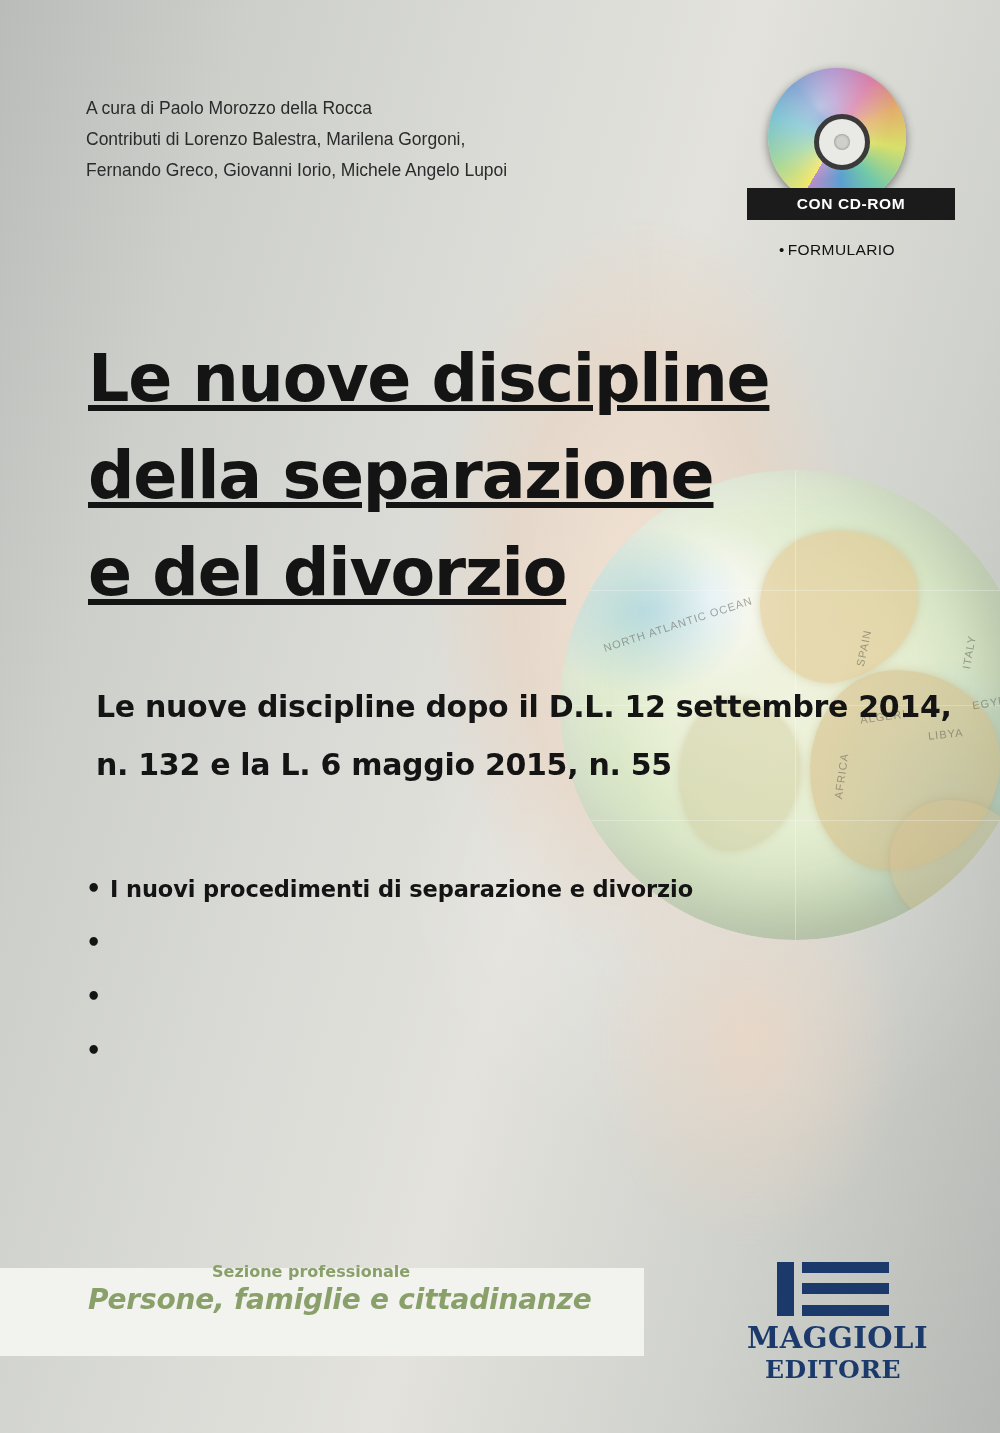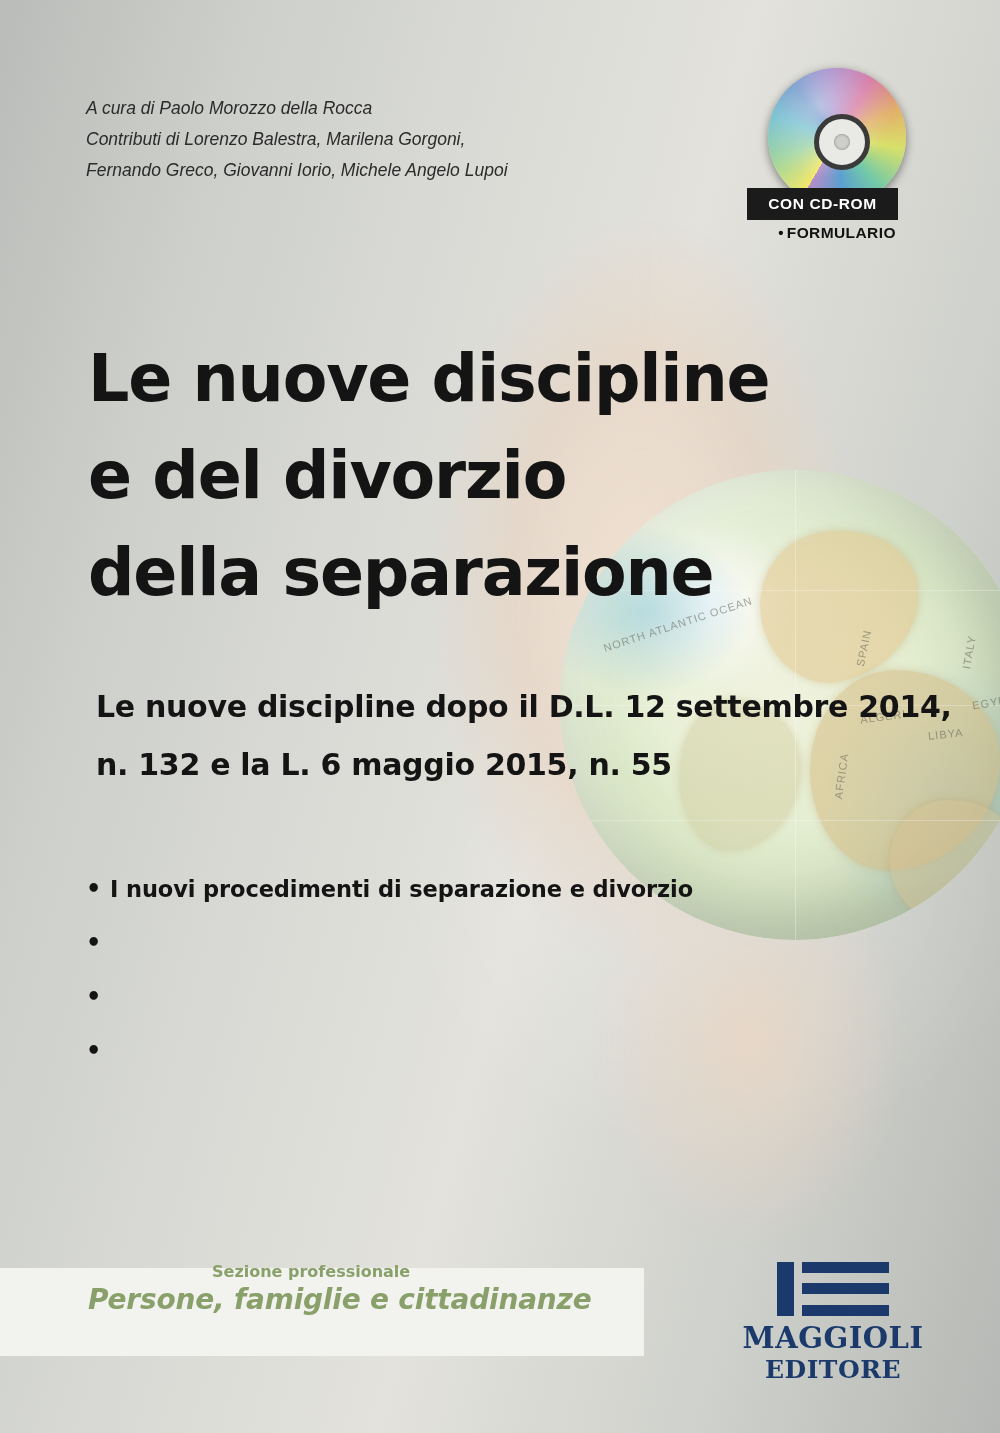--- a/index.html
+++ b/index.html
@@ -161,63 +161,63 @@
     box-shadow: inset 0 0 3px rgba(0,0,0,0.4);
   }
   .cd-bar {
     position: relative;
     background: #1b1b1b;
     color: #ffffff;
     font-size: 15.5px;
     font-weight: bold;
     letter-spacing: 0.6px;
     padding: 7px 0 7px 0;
-    width: 151px;
+    width: 208px;
     box-sizing: border-box;
     z-index: 3;
   }
   .cd-sub {
-    margin-top: 4px;
+    margin-top: 21px;
     font-size: 15.5px;
-    font-weight: bold;
+    font-weight: normal;
     color: #111;
     letter-spacing: 0.4px;
   }
   .cd-sub .dot {
     color: #111;
     font-size: 15px;
     margin-right: 3px;
   }
 
   
   .authors {
     position: absolute;
     left: 86px;
     top: 93px;
     width: 560px;
     color: #2b2b2b;
     font-size: 17.5px;
     line-height: 31px;
     z-index: 6;
-    font-style: italic;
   }
   .authors div { white-space: nowrap; }
 
   .title {
     position: absolute;
     left: 88px;
     top: 330px;
     width: 830px;
     z-index: 6;
     color: #141414;
     font-family: "DejaVu Sans", sans-serif;
     font-weight: bold;
     font-size: 65px;
     line-height: 97px;
     letter-spacing: -1.2px;
+    text-decoration: underline;
   }
 
   .subtitle {
     position: absolute;
     left: 96px;
     top: 678px;
     width: 860px;
     z-index: 6;
     color: #141414;
     font-family: "DejaVu Sans", sans-serif;
@@ -316,20 +316,21 @@
   .logo-mark .h1 { top: 0px; }
   .logo-mark .h2 { top: 21px; }
   .logo-mark .h3 { top: 43px; }
   .logo-name {
     color: #1b3a6b;
     font-family: "DejaVu Serif", serif;
     font-weight: bold;
     font-size: 29px;
     letter-spacing: 0.5px;
     line-height: 33px;
+    text-align: right;
   }
   .logo-sub {
     color: #1b3a6b;
     font-family: "DejaVu Serif", serif;
     font-weight: bold;
     font-size: 25px;
     letter-spacing: 0.5px;
     line-height: 30px;
   }
 </style>
@@ -372,22 +373,22 @@
       <div class="cd-hole"></div>
     </div>
     <div class="cd-bar">CON CD-ROM</div>
     <div class="cd-sub">
       <span class="dot">•</span><span>FORMULARIO</span>
     </div>
   </div>
 
   <div class="title">
     <div>Le nuove discipline</div>
+    <div>della separazione</div>
     <div>e del divorzio</div>
-    <div>della separazione</div>
   </div>
 
   <div class="subtitle">
     <div>Le nuove discipline dopo il D.L. 12 settembre 2014,</div>
     <div>n. 132 e la L. 6 maggio 2015, n. 55</div>
   </div>
 
   <div class="bullets">
     <div class="bullet">
       <span class="dot">•</span>

